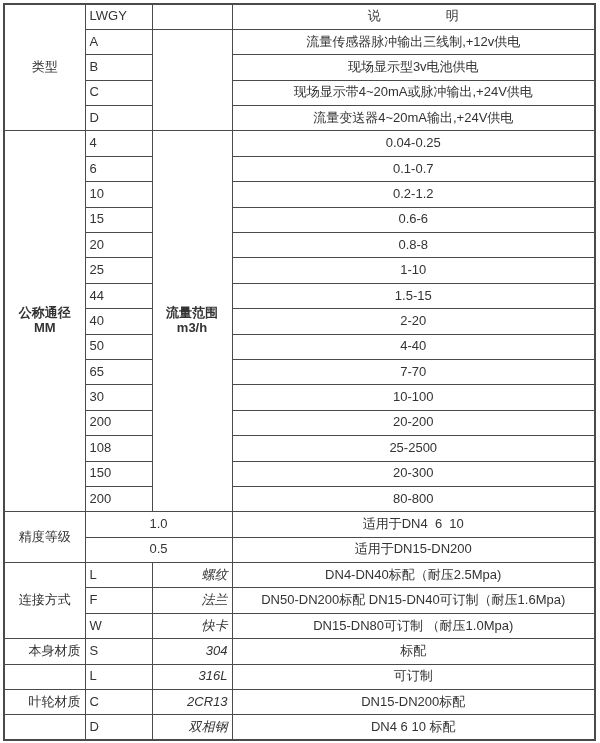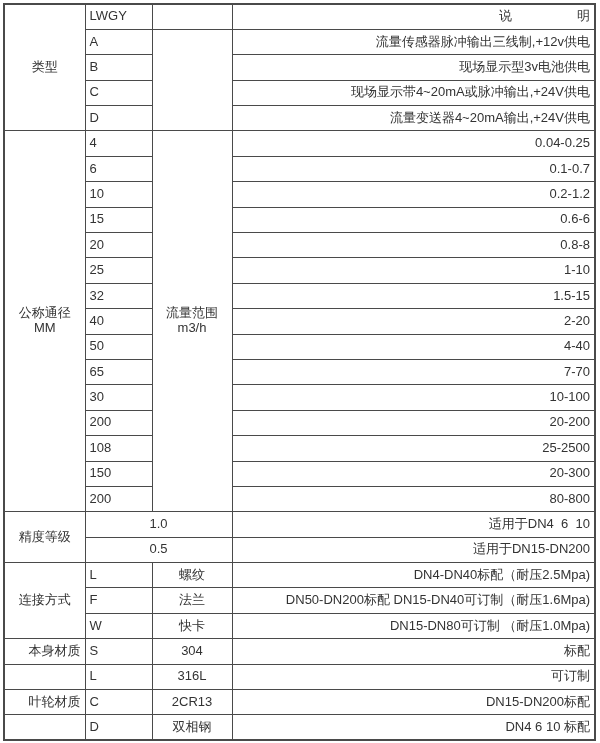--- a/index.html
+++ b/index.html
@@ -26,24 +26,24 @@
     border: 1px solid #4a4a4a;
     font-size: 13px;
     line-height: 1.15;
     padding: 1px 4px;
     vertical-align: middle;
     overflow: hidden;
   }
   table.spec tr { height: 25.4px; }
   td.center { text-align: center; padding: 1px 2px; }
   td.lbl-left { text-align: right; padding-left: 4px; }
-  td.name { text-align: center; padding-left: 7px; }
-  td.desc { text-align: right; padding-left: 6px; white-space: pre; }
+  td.name { text-align: right; padding-left: 7px; font-style: italic; }
+  td.desc { text-align: center; padding-left: 6px; white-space: pre; }
   td.code { text-align: left; }
-  .two-line div { text-align: center; }
+  .two-line div { text-align: center; font-weight: bold; }
 </style>
 </head>
 <body>
 
 <table class="spec">
   <colgroup>
     <col style="width:81px">
     <col style="width:67px">
     <col style="width:80px">
     <col>
@@ -101,21 +101,21 @@
     </tr>
     <tr>
       <td class="code">20</td>
       <td class="desc">0.8-8</td>
     </tr>
     <tr>
       <td class="code">25</td>
       <td class="desc">1-10</td>
     </tr>
     <tr>
-      <td class="code">32</td>
+      <td class="code">44</td>
       <td class="desc">1.5-15</td>
     </tr>
     <tr>
       <td class="code">40</td>
       <td class="desc">2-20</td>
     </tr>
     <tr>
       <td class="code">50</td>
       <td class="desc">4-40</td>
     </tr>

